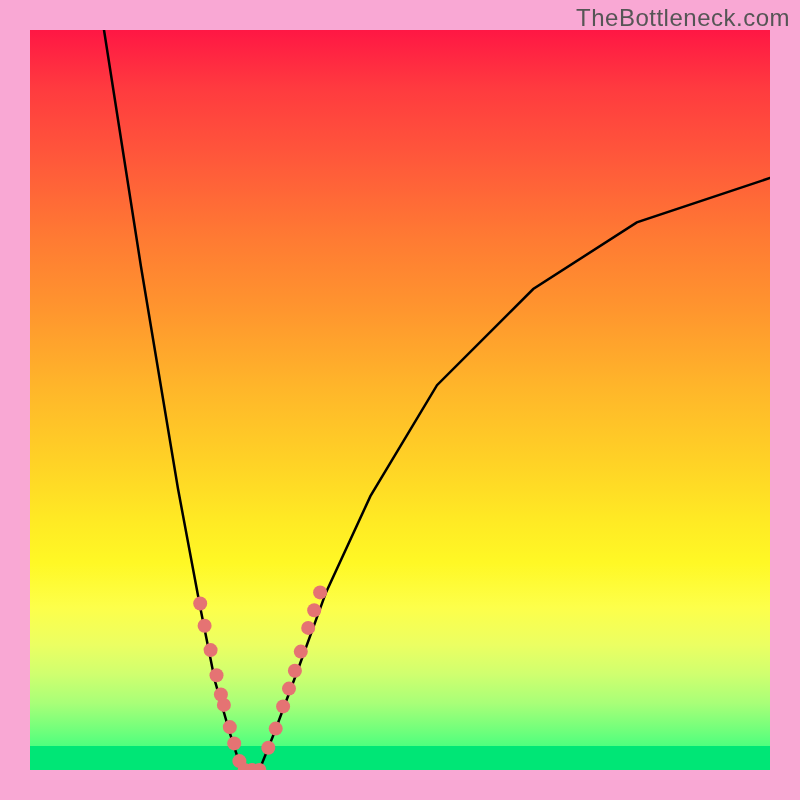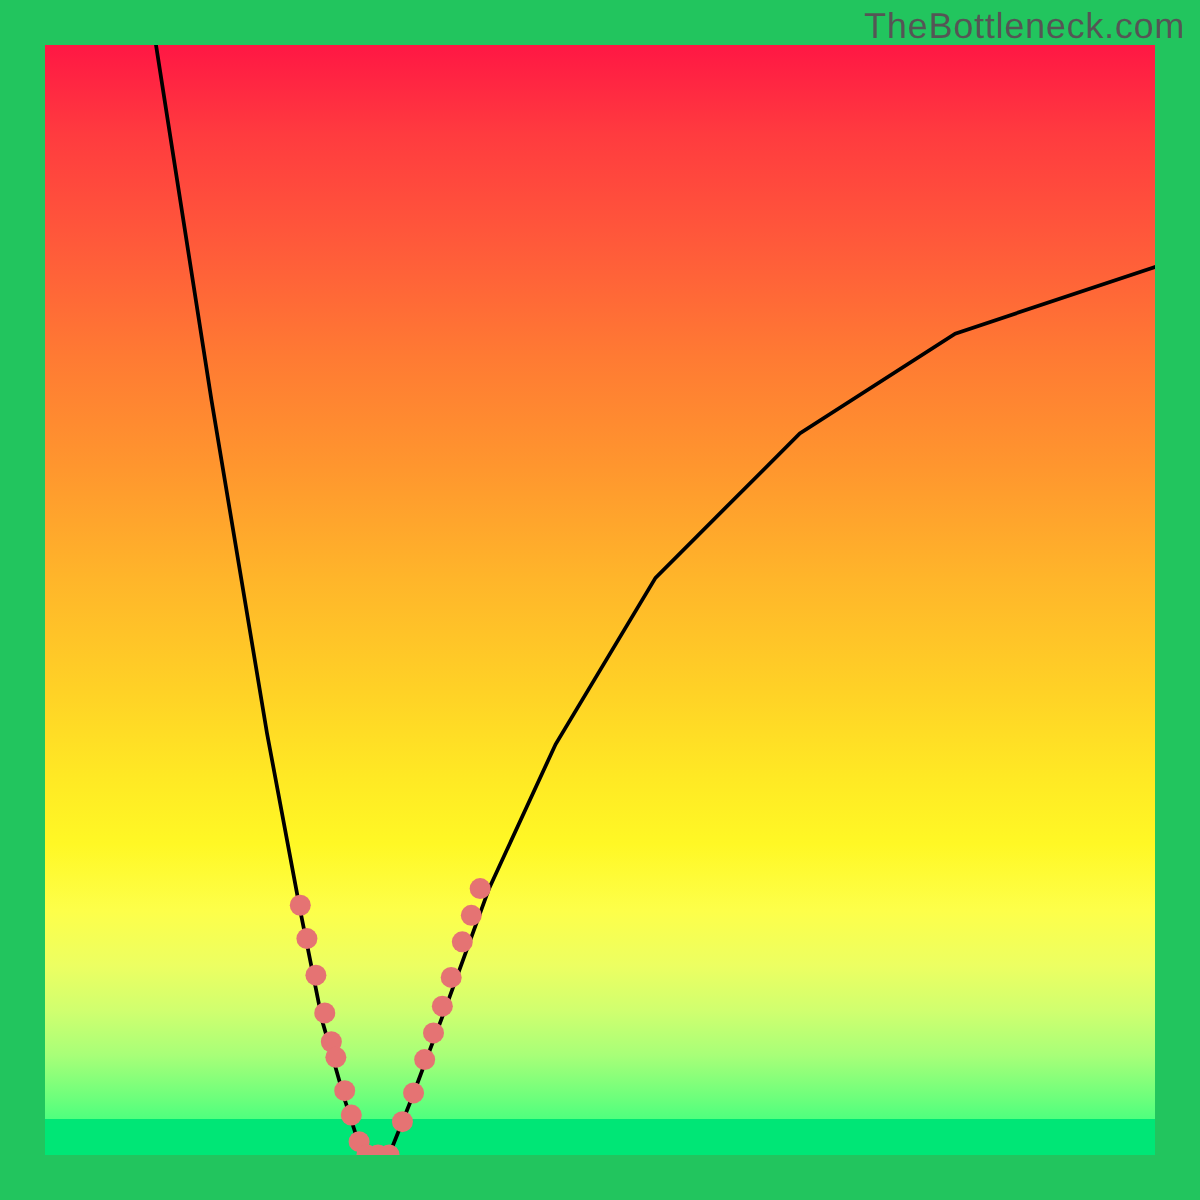--- a/index.html
+++ b/index.html
@@ -8,21 +8,21 @@
     width: 800px;
     height: 800px;
     overflow: hidden;
     background: #000;
     font-family: Arial, Helvetica, sans-serif;
   }
   .frame {
     position: relative;
     width: 800px;
     height: 800px;
-    background: #22c55e;
+    background: #f9a8d4;
   }
   .watermark {
     position: absolute;
     top: 4px;
     right: 10px;
     color: #555;
     font-size: 24px;
     font-weight: 500;
     letter-spacing: 0.5px;
     z-index: 50;

